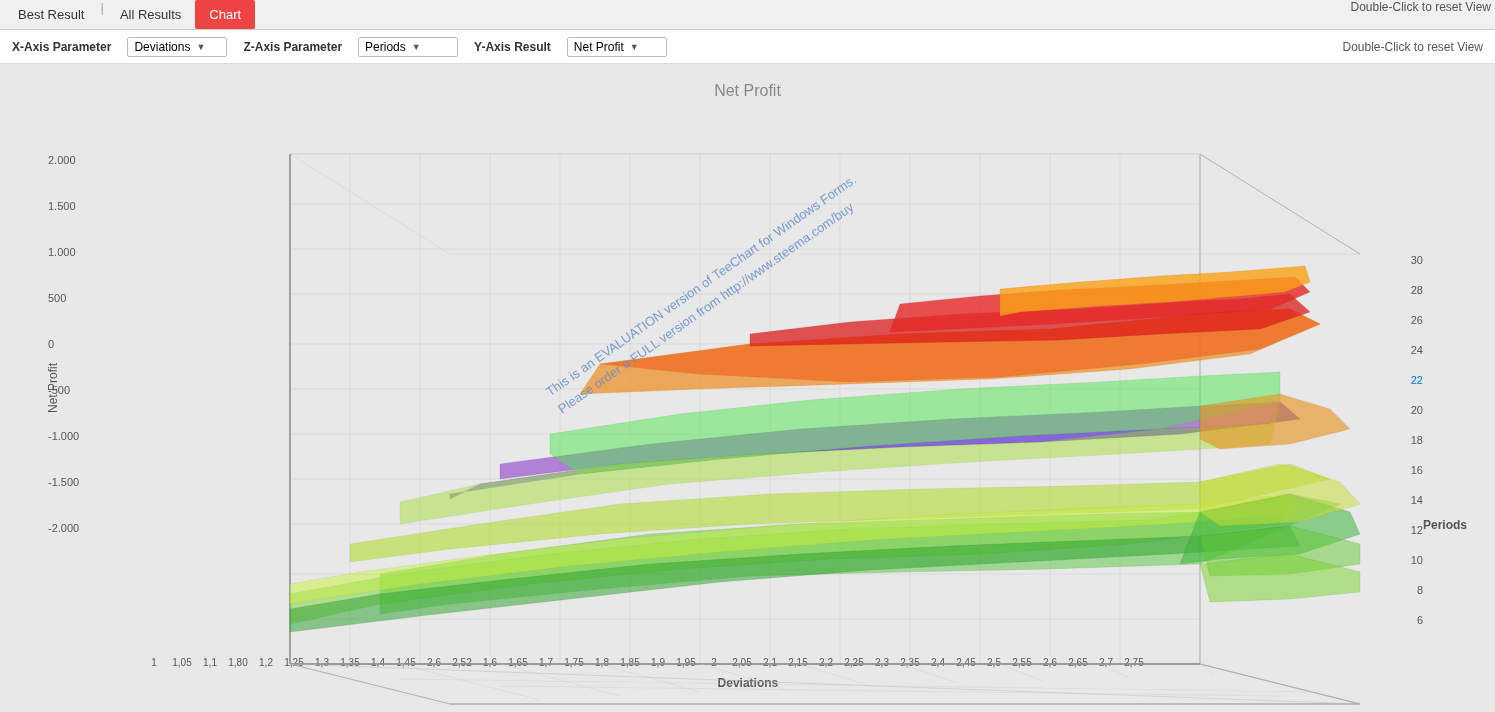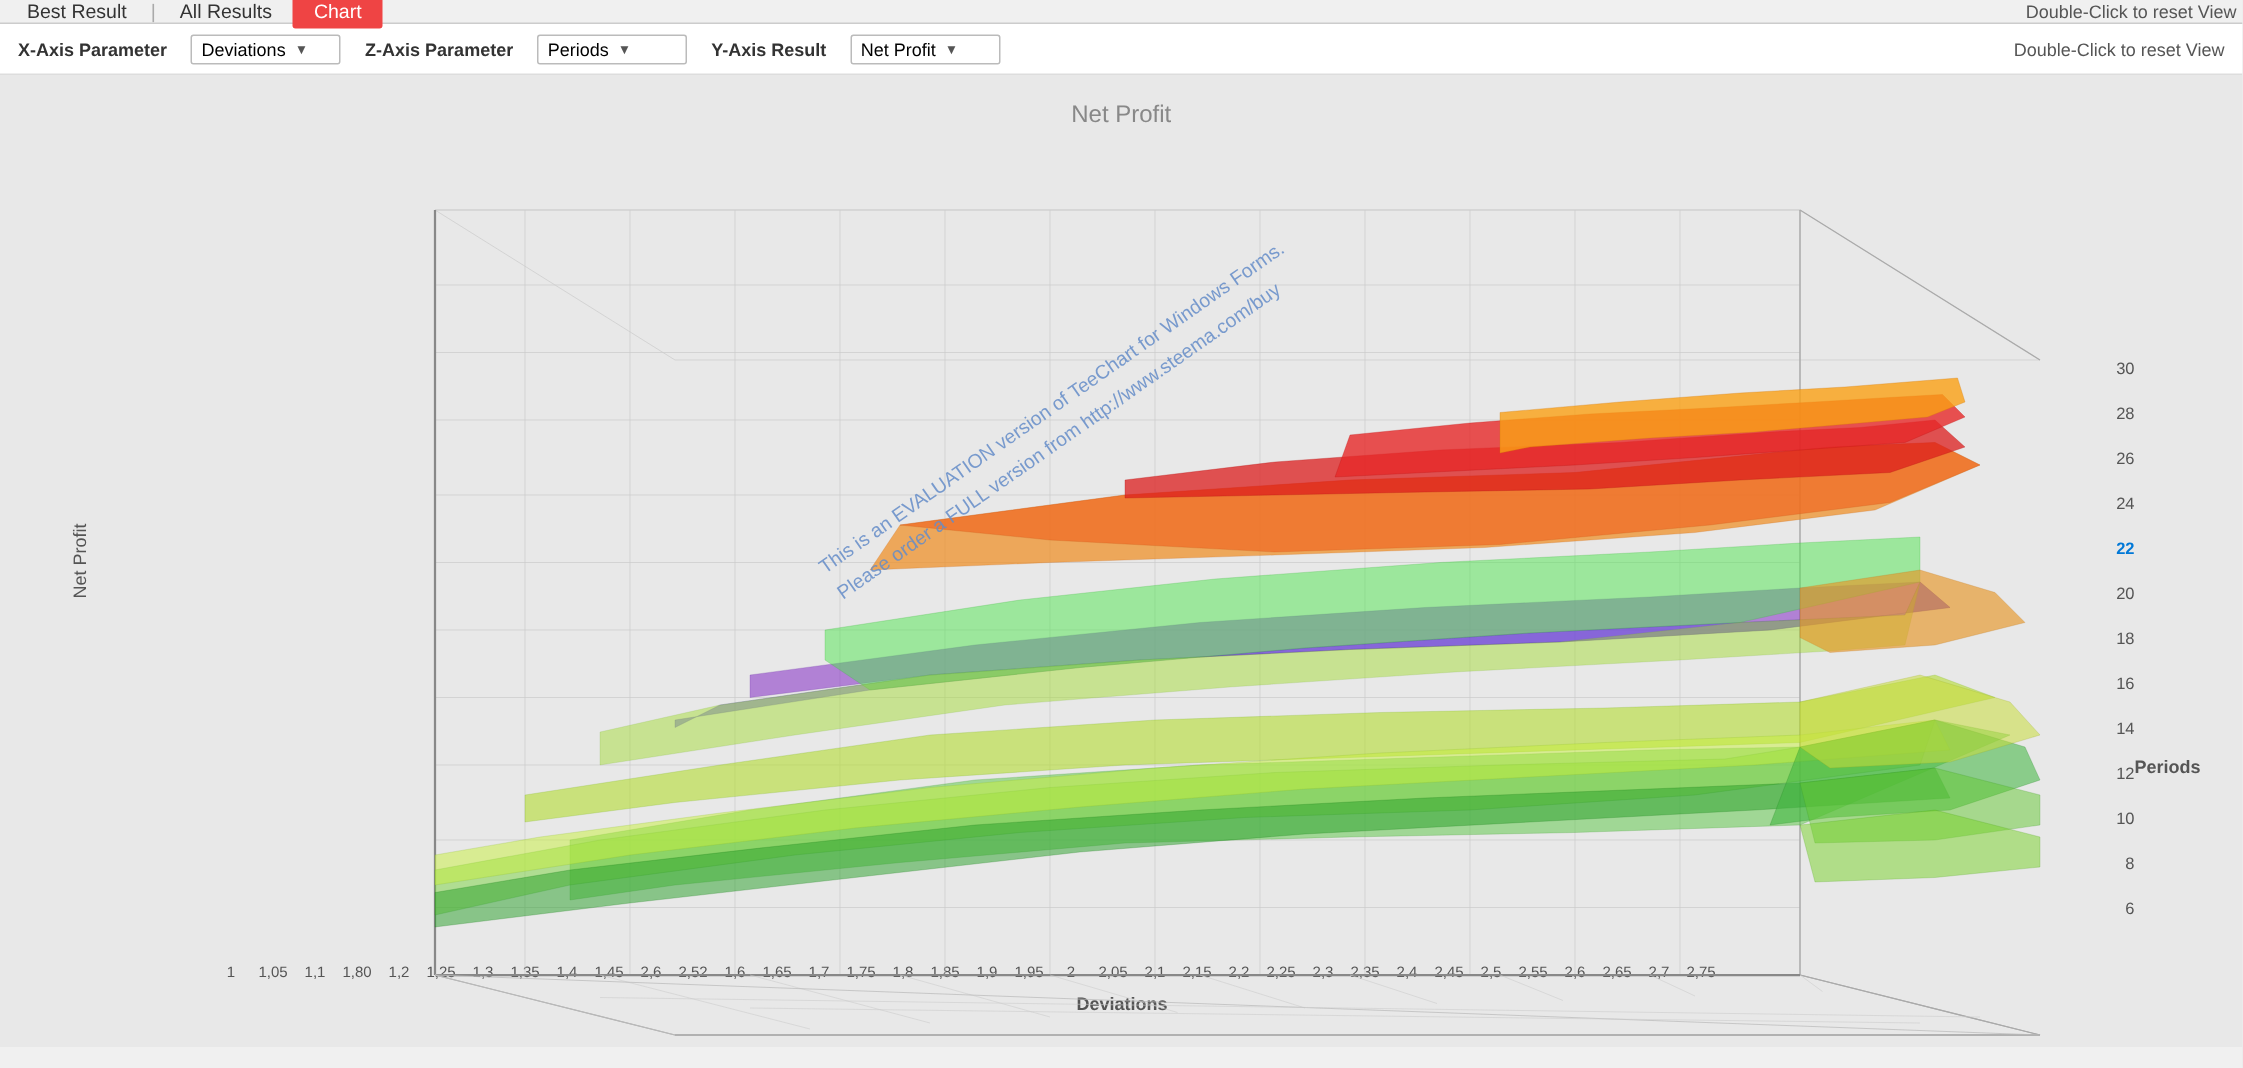--- a/index.html
+++ b/index.html
@@ -1,24 +1,23 @@
 <!DOCTYPE html>
 <html><head>
   <meta charset="utf-8">
   <style>
     * { margin: 0; padding: 0; box-sizing: border-box; }
     body { font-family: 'Segoe UI', Arial, sans-serif; background: #f0f0f0; width: 1495px; height: 712px; overflow: hidden; }
 
     
     .tab-bar {
       display: flex;
-      align-items: center;
       background: #f0f0f0;
       border-bottom: 1px solid #ccc;
-      height: 16px;
+      height: 30px;
       padding: 0 4px;
     }
     .tab-item {
       padding: 4px 14px;
       font-size: 13px;
       cursor: pointer;
       color: #333;
       border: none;
       background: none;
     }
@@ -169,21 +168,21 @@
     .z-tick {
       font-size: 11px;
       color: #555;
       height: 30px;
       display: flex;
       align-items: flex-start;
       justify-content: flex-end;
     }
     .z-tick.highlight {
       color: #0078d7;
-      font-weight: bold;
+      font-weight: normal;
     }
 
     
     .chart-svg {
       position: absolute;
       top: 0;
       left: 0;
       width: 100%;
       height: 100%;
     }
@@ -235,20 +234,31 @@
   <div class="param-bar-right">Double-Click to reset View</div>
 </div>
 
 <div class="chart-container">
   <div class="chart-title">Net Profit</div>
 
   <div class="y-axis-label">Net Profit</div>
   <div class="x-axis-label">Deviations</div>
   <div class="z-axis-label">Periods</div>
 
+  <div class="y-axis-ticks">
+    <div class="y-tick">2.000</div>
+    <div class="y-tick">1.500</div>
+    <div class="y-tick">1.000</div>
+    <div class="y-tick">500</div>
+    <div class="y-tick">0</div>
+    <div class="y-tick">-500</div>
+    <div class="y-tick">-1.000</div>
+    <div class="y-tick">-1.500</div>
+    <div class="y-tick">-2.000</div>
+  </div>
 
   <div class="z-axis-ticks">
     <div class="z-tick">30</div>
     <div class="z-tick">28</div>
     <div class="z-tick">26</div>
     <div class="z-tick">24</div>
     <div class="z-tick highlight">22</div>
     <div class="z-tick">20</div>
     <div class="z-tick">18</div>
     <div class="z-tick">16</div>

